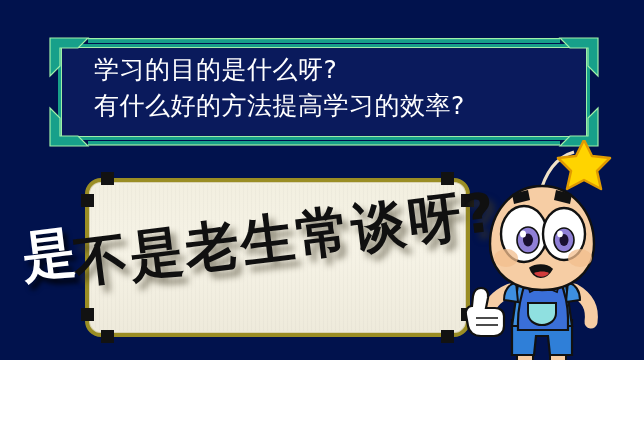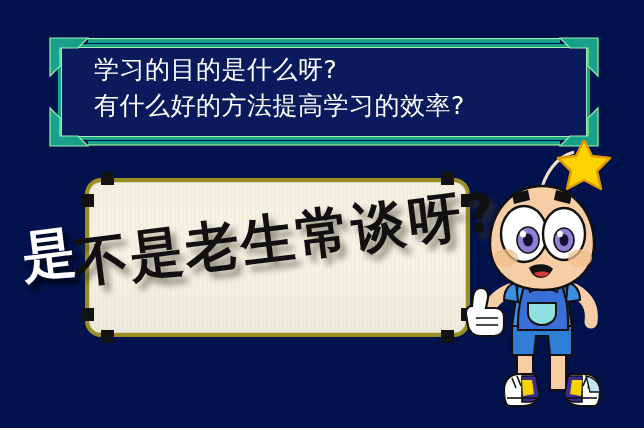--- a/index.html
+++ b/index.html
@@ -8,21 +8,21 @@
   }
   body {
     width: 644px;
     height: 430px;
     overflow: hidden;
     font-family: "DejaVu Sans", "Liberation Sans", sans-serif;
   }
   #slide {
     position: relative;
     width: 644px;
-    height: 428px;
+    height: 360px;
     background: #01124d;
     overflow: hidden;
   }
 
   
   #question-frame {
     position: absolute;
     left: 48px;
     top: 36px;
     width: 552px;

